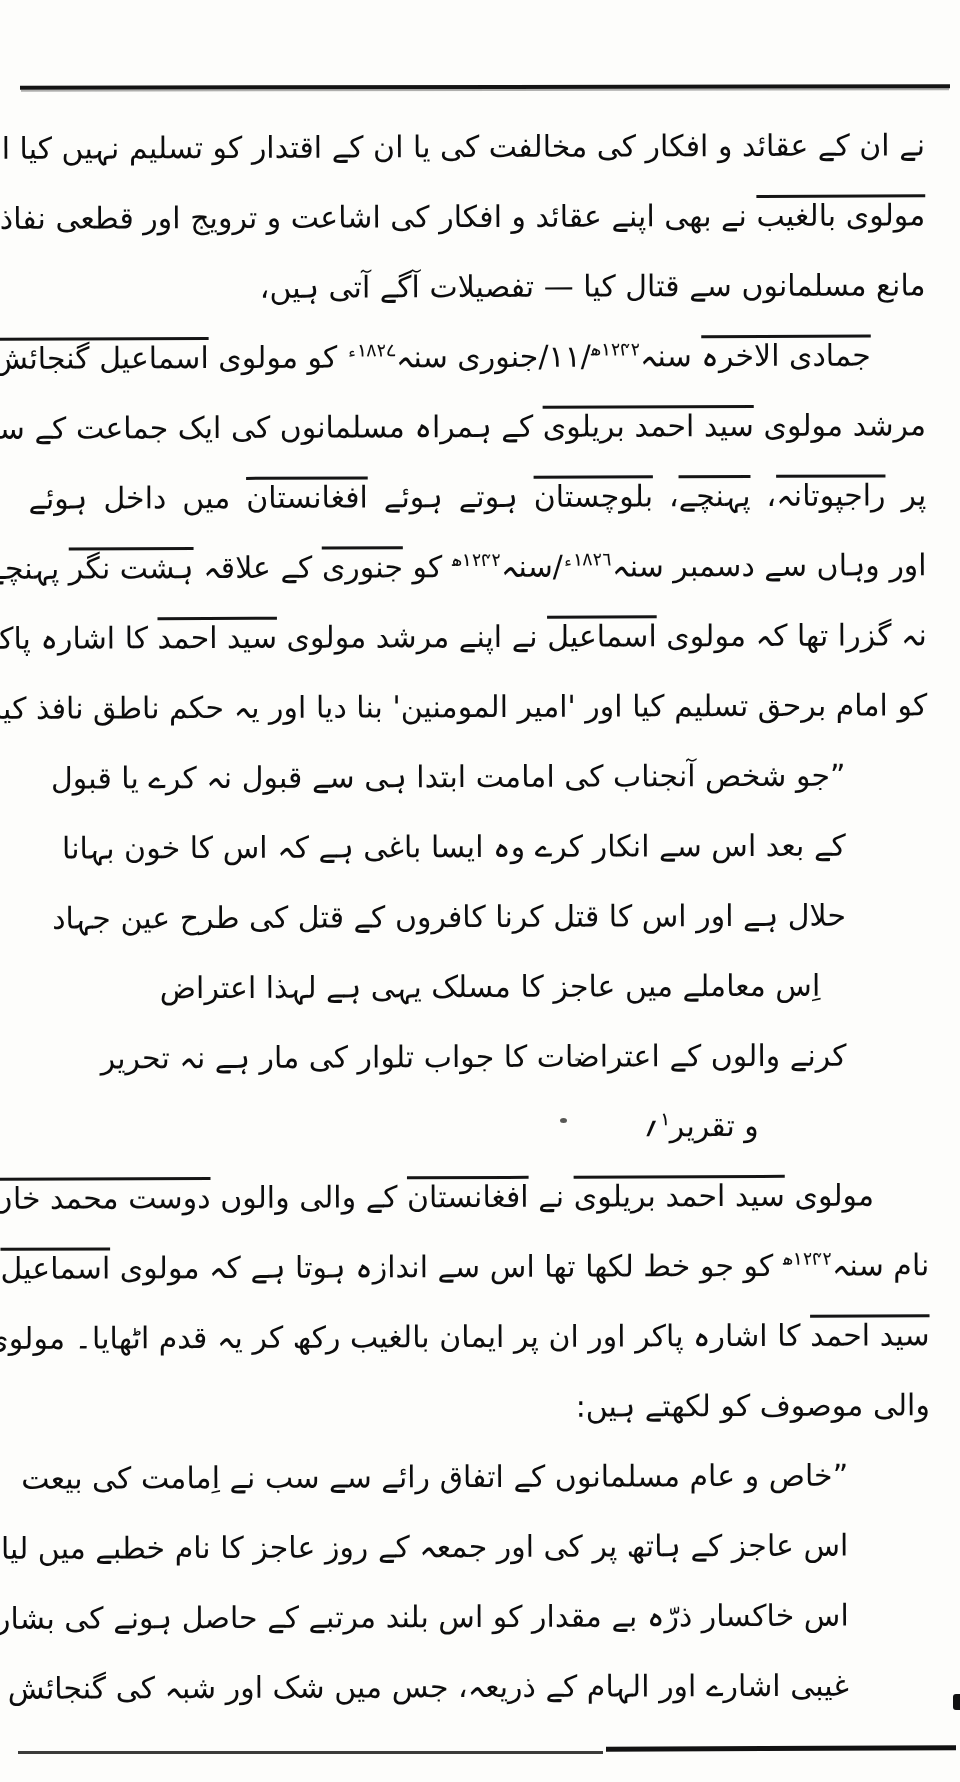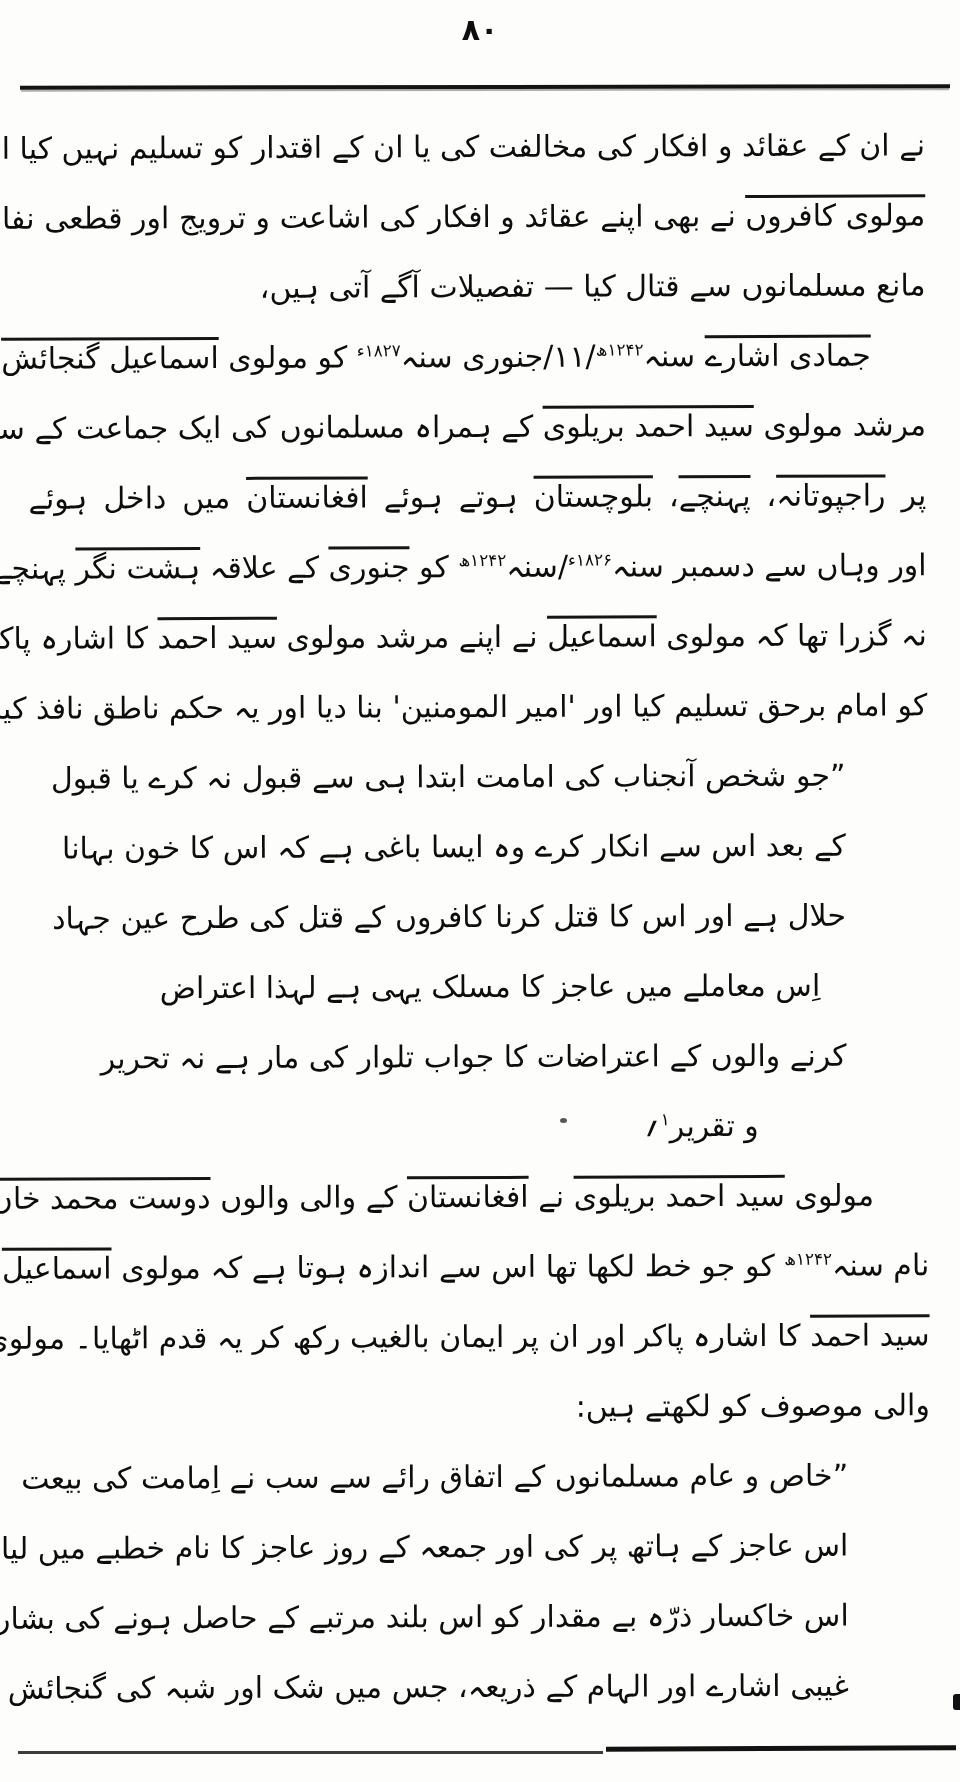--- a/index.html
+++ b/index.html
@@ -46,40 +46,40 @@
   .ov{
     text-decoration:overline;
     text-decoration-thickness:2.5px;
     text-decoration-color:#151515;
   }
   .sup{
     font-size:0.56em;
     vertical-align:super;
     letter-spacing:1px;
     line-height:0;
+    font-family:Liberation Serif, serif;
   }
   .speck{position:absolute;background:#2d2d2b;border-radius:50%;}
   .speck.s1{top:1118px;left:560px;width:7px;height:5px;opacity:.8;}
   .speck.s2{top:1058px;left:575px;width:4px;height:3px;opacity:.6;}
   .edge-mark{
     position:absolute;top:1694px;right:0;width:7px;height:16px;
     background:#111;border-radius:3px 0 0 3px;
   }
 </style>
 </head>
 <body>
 
 <div class="page">
-  <div class="pagenum">۸۰</div>
   <div class="rule top"></div>
   <div class="textblock">
       <div class="line p-first"><span>نے ان کے عقائد و افکار کی مخالفت کی یا ان کے اقتدار کو تسلیم نہیں کیا اسی طرح</span></div>
-      <div class="line p"><span class="ov">مولوی کافروں</span><span> نے بھی اپنے عقائد و افکار کی اشاعت و ترویج اور قطعی نفاذ میں</span></div>
+      <div class="line p"><span class="ov">مولوی بالغیب</span><span> نے بھی اپنے عقائد و افکار کی اشاعت و ترویج اور قطعی نفاذ میں</span></div>
       <div class="line p-last"><span>مانع مسلمانوں سے قتال کیا — تفصیلات آگے آتی ہیں،</span></div>
-      <div class="line p-indent"><span class="ov">جمادی اشارے</span><span> سنہ</span><span class="sup">۱۲۴۲ھ</span><span>/۱۱/جنوری سنہ</span><span class="sup">۱۸۲۷ء</span><span> کو مولوی </span><span class="ov">اسماعیل گنجائش</span><span> اپنے</span></div>
+      <div class="line p-indent"><span class="ov">جمادی الاخرہ</span><span> سنہ</span><span class="sup">۱۲۴۲ھ</span><span>/۱۱/جنوری سنہ</span><span class="sup">۱۸۲۷ء</span><span> کو مولوی </span><span class="ov">اسماعیل گنجائش</span><span> اپنے</span></div>
       <div class="line p"><span>مرشد مولوی </span><span class="ov">سید احمد بریلوی</span><span> کے ہمراہ مسلمانوں کی ایک جماعت کے ساتھ ایک مہم</span></div>
       <div class="line p"><span>پر </span><span class="ov">راجپوتانہ</span><span>، </span><span class="ov">پہنچے</span><span>، </span><span class="ov">بلوچستان</span><span> ہوتے ہوئے </span><span class="ov">افغانستان</span><span> میں داخل ہوئے</span></div>
       <div class="line p"><span>اور وہاں سے دسمبر سنہ</span><span class="sup">۱۸۲۶ء</span><span>/سنہ</span><span class="sup">۱۲۴۲ھ</span><span> کو </span><span class="ov">جنوری</span><span> کے علاقہ </span><span class="ov">ہشت نگر</span><span> پہنچے۔ ایک مہینہ</span></div>
       <div class="line p"><span>نہ گزرا تھا کہ مولوی </span><span class="ov">اسماعیل</span><span> نے اپنے مرشد مولوی </span><span class="ov">سید احمد</span><span> کا اشارہ پاکر ان</span></div>
       <div class="line p"><span>کو امام برحق تسلیم کیا اور 'امیر المومنین' بنا دیا اور یہ حکم ناطق نافذ کیا:</span></div>
       <div class="line q"><span>”جو شخص آنجناب کی امامت ابتدا ہی سے قبول نہ کرے یا قبول</span></div>
       <div class="line q"><span>کے بعد اس سے انکار کرے وہ ایسا باغی ہے کہ اس کا خون بہانا</span></div>
       <div class="line q"><span>حلال ہے اور اس کا قتل کرنا کافروں کے قتل کی طرح عین جہاد</span></div>
       <div class="line q-mid"><span>اِس معاملے میں عاجز کا مسلک یہی ہے لہذا اعتراض</span></div>
       <div class="line q"><span>کرنے والوں کے اعتراضات کا جواب تلوار کی مار ہے نہ تحریر</span></div>

